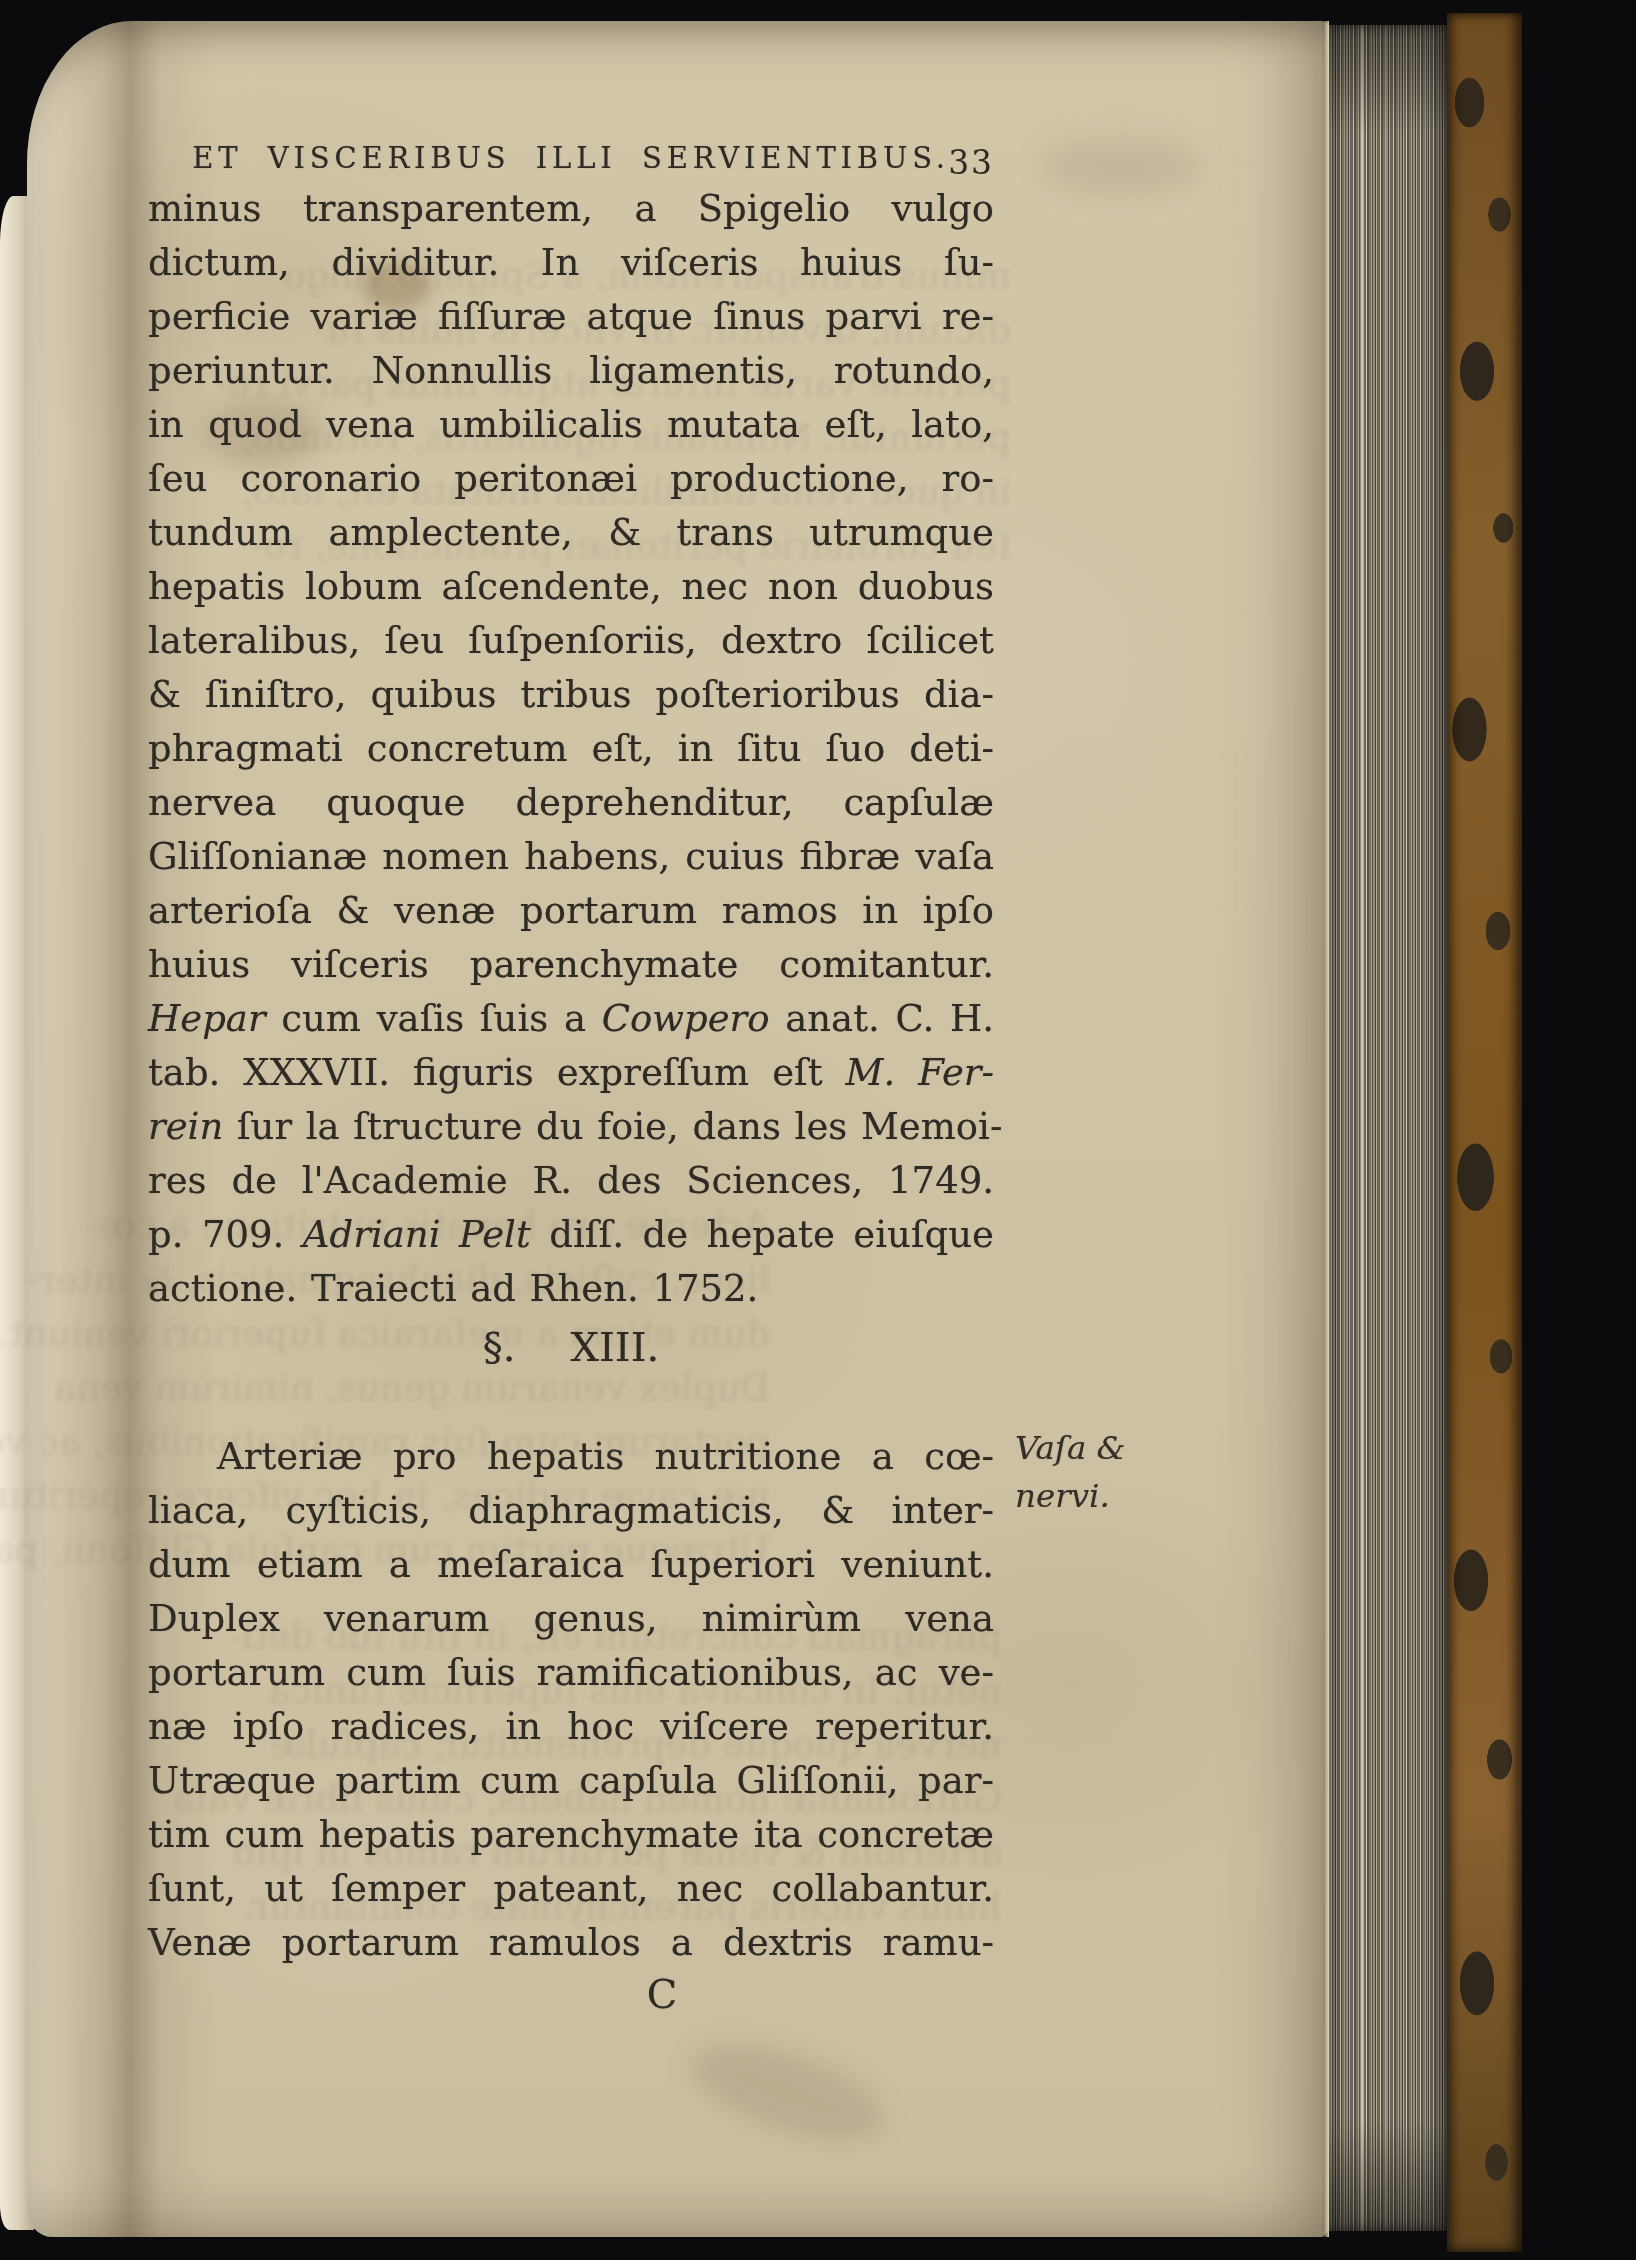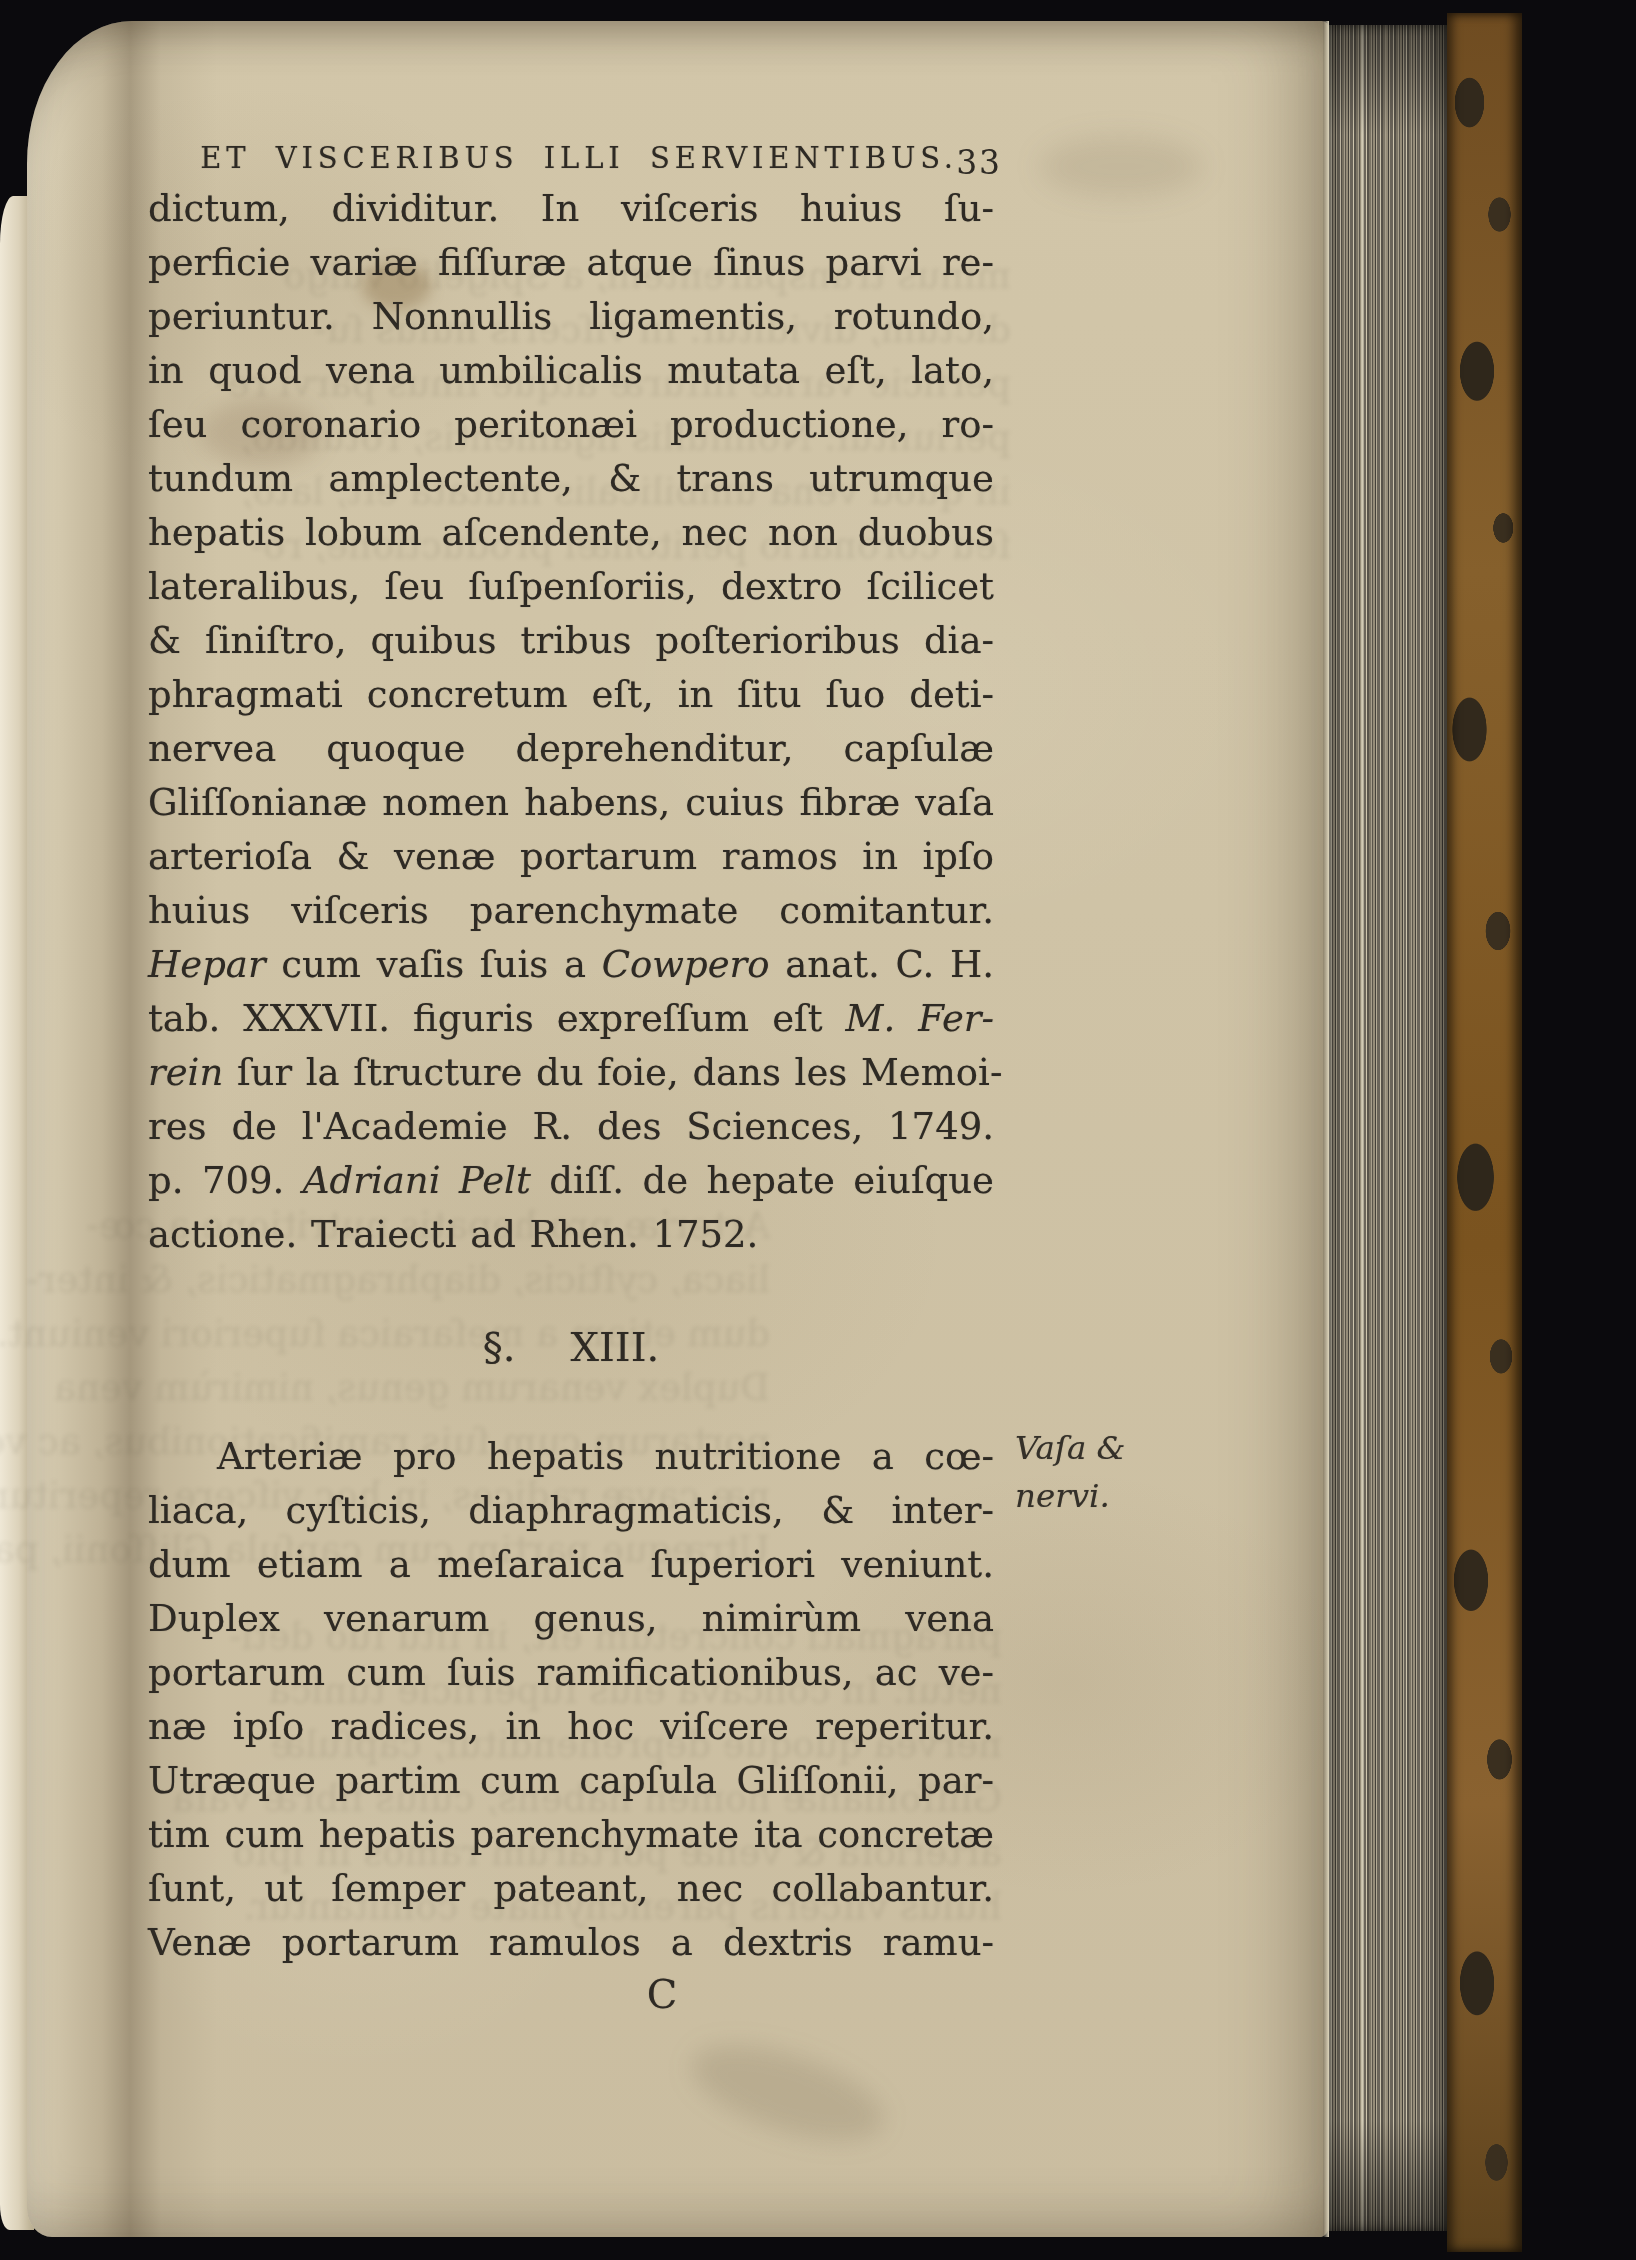--- a/index.html
+++ b/index.html
@@ -64,21 +64,21 @@
       radial-gradient(19px 29px at 72% 60%, #3a2f1f 0 58%, transparent 60%),
       radial-gradient(29px 52px at 32% 70%, #32291c 0 58%, transparent 60%),
       radial-gradient(21px 34px at 70% 78%, #3a2f1f 0 58%, transparent 60%),
       radial-gradient(29px 54px at 40% 88%, #2f271b 0 58%, transparent 60%),
       radial-gradient(19px 31px at 66% 96%, #3a2f1f 0 58%, transparent 60%),
       linear-gradient(180deg,#6f4c21,#86602c 25%,#7a531f 55%,#8a6230 80%,#5e431d);
     box-shadow:inset 5.7px 0 9.6px rgba(0,0,0,.5), inset -7.6px 0 11.5px rgba(0,0,0,.6);
   }
   
   .header-row{
-    position:absolute;left:129px;top:120px;width:846px;height:42px;
+    position:absolute;left:121px;top:120px;width:846px;height:42px;
     color:#2e2a24;text-align:center;
   }
   .running-title{
     font-size:29px;letter-spacing:4.8px;word-spacing:11.5px;
     text-shadow:0 0 1px rgba(40,35,28,.45);
   }
   .page-number{
     position:absolute;right:0;top:1.9px;font-size:33px;letter-spacing:1.9px;
   }
   .textblock{position:absolute;color:#2e2a24;}
@@ -162,20 +162,21 @@
   <div class="stain stain2"></div>
   <div class="stain stain3"></div>
   <div class="stain stain4"></div>
 
   <div class="header-row">
     <span class="running-title">ET VISCERIBUS ILLI SERVIENTIBUS.</span>
     <span class="page-number">33</span>
   </div>
 
   <div class="textblock" id="para1">
+      <div class="line"><span>minus transparentem, a Spigelio vulgo</span></div>
       <div class="line"><span>dictum, dividitur. In viſceris huius ſu-</span></div>
       <div class="line"><span>perficie variæ fiſſuræ atque ſinus parvi re-</span></div>
       <div class="line"><span>periuntur. Nonnullis ligamentis, rotundo,</span></div>
       <div class="line"><span>in quod vena umbilicalis mutata eſt, lato,</span></div>
       <div class="line"><span>ſeu coronario peritonæi productione, ro-</span></div>
       <div class="line"><span>tundum amplectente, &amp; trans utrumque</span></div>
       <div class="line"><span>hepatis lobum aſcendente, nec non duobus</span></div>
       <div class="line"><span>lateralibus, ſeu ſuſpenſoriis, dextro ſcilicet</span></div>
       <div class="line"><span>&amp; ſiniſtro, quibus tribus poſterioribus dia-</span></div>
       <div class="line"><span>phragmati concretum eſt, in ſitu ſuo deti-</span></div>

